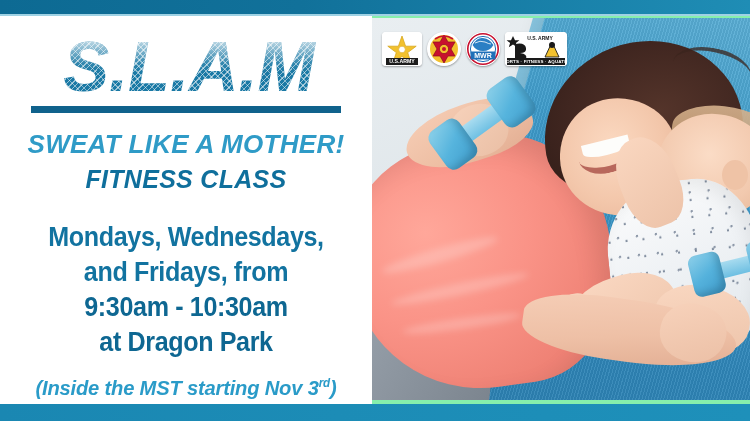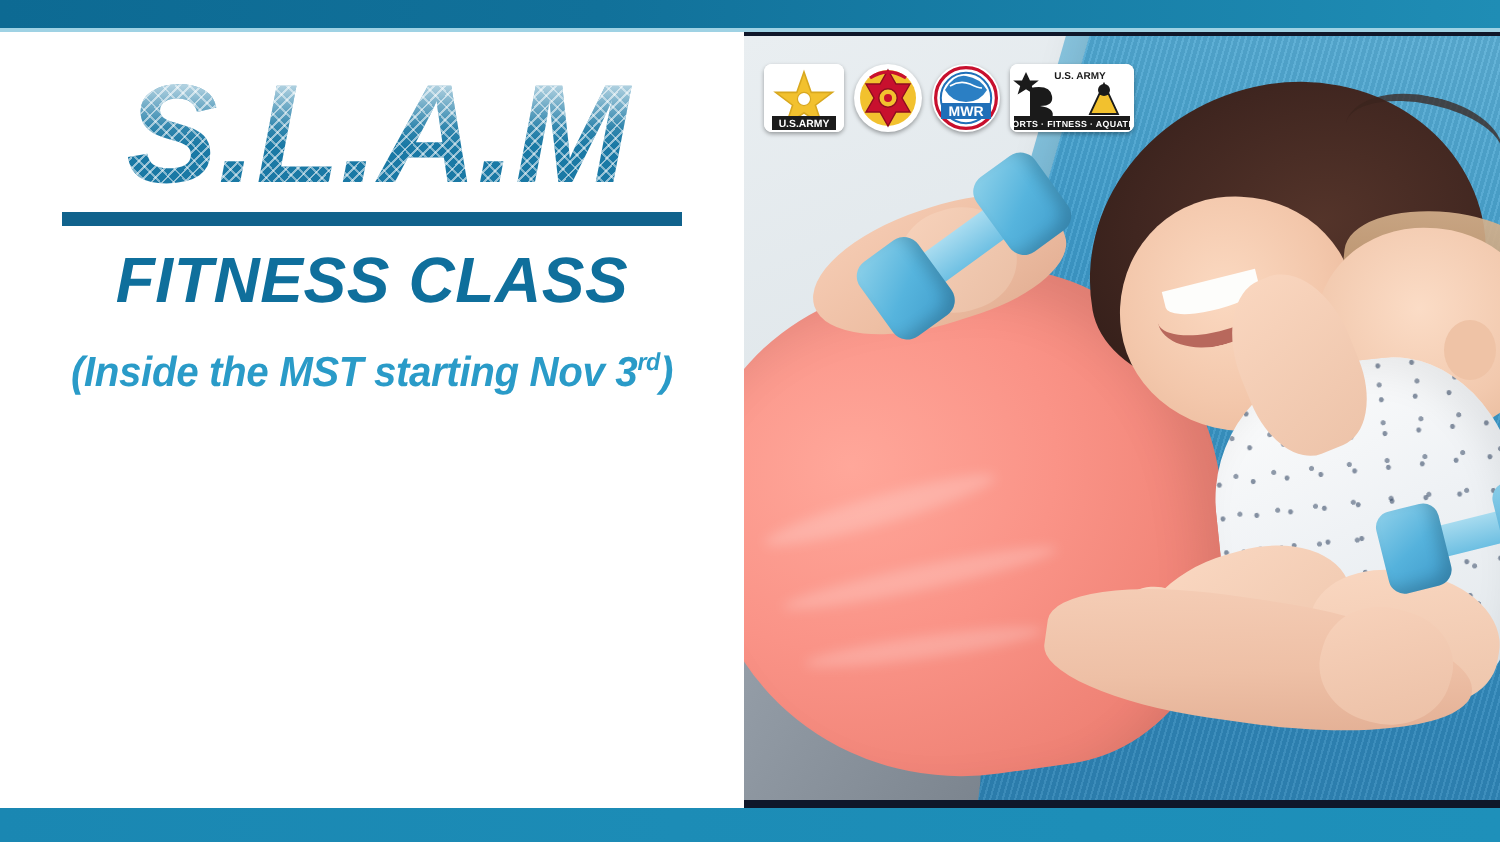--- a/index.html
+++ b/index.html
@@ -8,21 +8,21 @@
     background: #ffffff;
   }
   body {
     font-family: "Liberation Sans", sans-serif;
   }
 
   #poster {
     position: relative;
     width: 750px;
     height: 421px;
-    background: #0f172a;
+    background: #86efac;
     overflow: hidden;
   }
 
   
   .bar-top {
     position: absolute;
     left: 0; top: 0;
     width: 750px; height: 14px;
     background: linear-gradient(90deg, #0d6a93 0%, #11719a 40%, #1f8db5 100%);
   }
@@ -103,21 +103,21 @@
     font-size: 26px;
     font-weight: 700;
     font-style: italic;
     color: #2f9bc7;
     letter-spacing: 0.3px;
     margin: 12px 0 0 0;
     white-space: nowrap;
   }
 
   .subtagline {
-    font-size: 32px;
+    font-size: 25px;
     font-weight: 700;
     font-style: italic;
     color: #0f6f9c;
     letter-spacing: 0.3px;
     margin: 5px 0 0 0;
     white-space: nowrap;
   }
 
   .schedule {
     margin-top: 26px;
@@ -451,22 +451,29 @@
   <div class="bar-top-hair"></div>
 
   <div class="left-panel">
 
     <div class="slam-wrap">
       <div class="slam-title">S.L.A.M</div>
     </div>
 
     <div class="slam-rule"></div>
 
+    <div class="tagline">SWEAT LIKE A MOTHER!</div>
     <div class="subtagline">FITNESS CLASS</div>
 
+    <div class="schedule">
+      <div class="schedule-line">Mondays, Wednesdays,</div>
+      <div class="schedule-line">and Fridays, from</div>
+      <div class="schedule-line time">9:30am - 10:30am</div>
+      <div class="schedule-line place">at Dragon Park</div>
+    </div>
 
     <div class="note">
       <span>(Inside the MST starting Nov 3</span><sup>rd</sup><span>)</span>
     </div>
 
   </div>
 
   <div class="photo">
 
     <div class="floor"></div>

